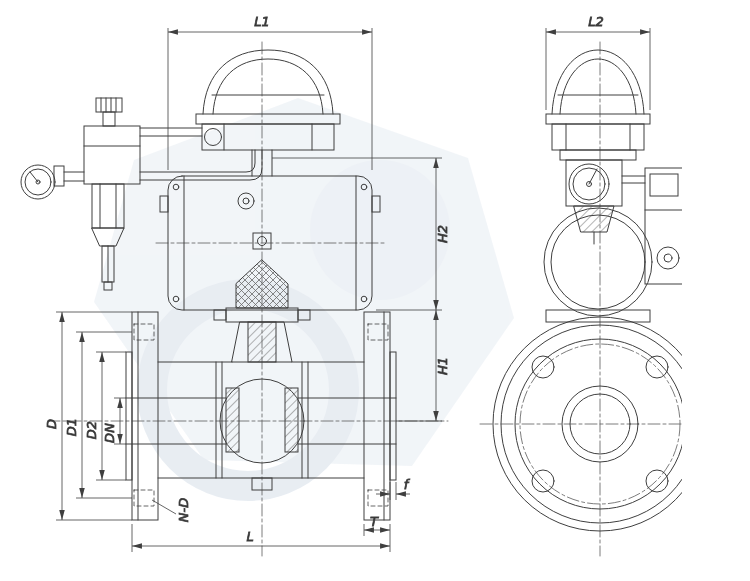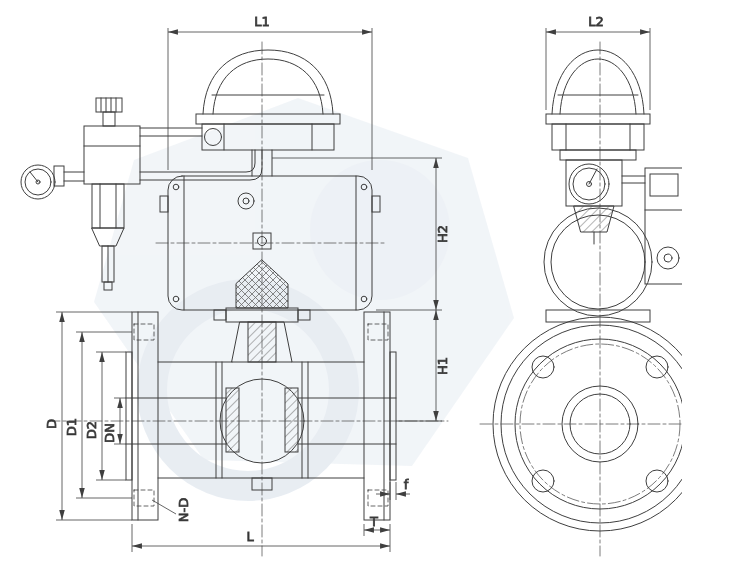--- a/index.html
+++ b/index.html
@@ -1,17 +1,17 @@
 <!DOCTYPE html>
 <html><head>
 <meta charset="utf-8">
 <style>
   html,body{margin:0;padding:0;background:#fff;}
   .canvas{position:relative;width:682px;height:581px;background:#ffffff;overflow:hidden;
-          font-family:"DejaVu Sans", sans-serif;}
+          font-family:"DejaVu Sans", sans-serif;font-style:italic;}
   svg{position:absolute;left:0;top:0;}
   text{font-family:"DejaVu Sans", sans-serif;font-size:13px;fill:#2b2b2b;}
   .ln{stroke:#3f3f3f;stroke-width:1;fill:none;stroke-linecap:round;}
   .dim{stroke:#3f3f3f;stroke-width:0.8;fill:none;}
   .cl{stroke:#5a5a5a;stroke-width:0.8;fill:none;stroke-dasharray:12 3 3 3;}
   .dash{stroke:#3f3f3f;stroke-width:0.8;fill:none;stroke-dasharray:4 3;}
 </style>
 </head>
 <body>
 

